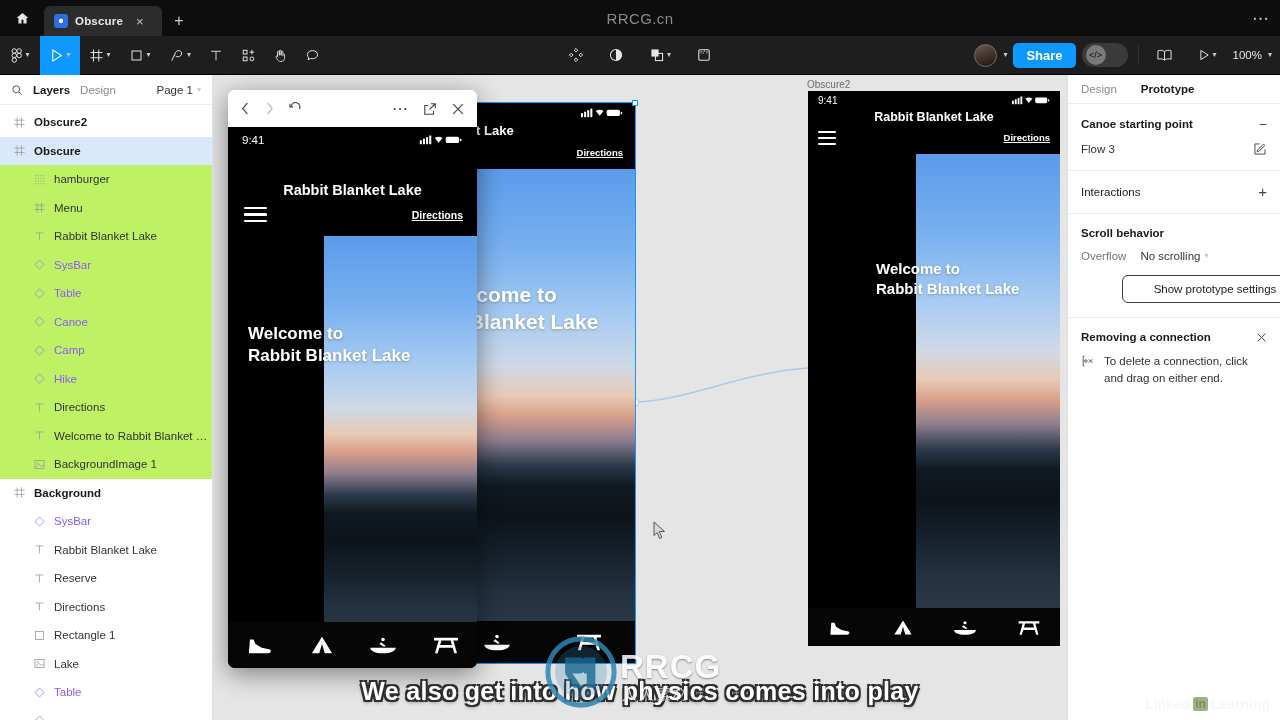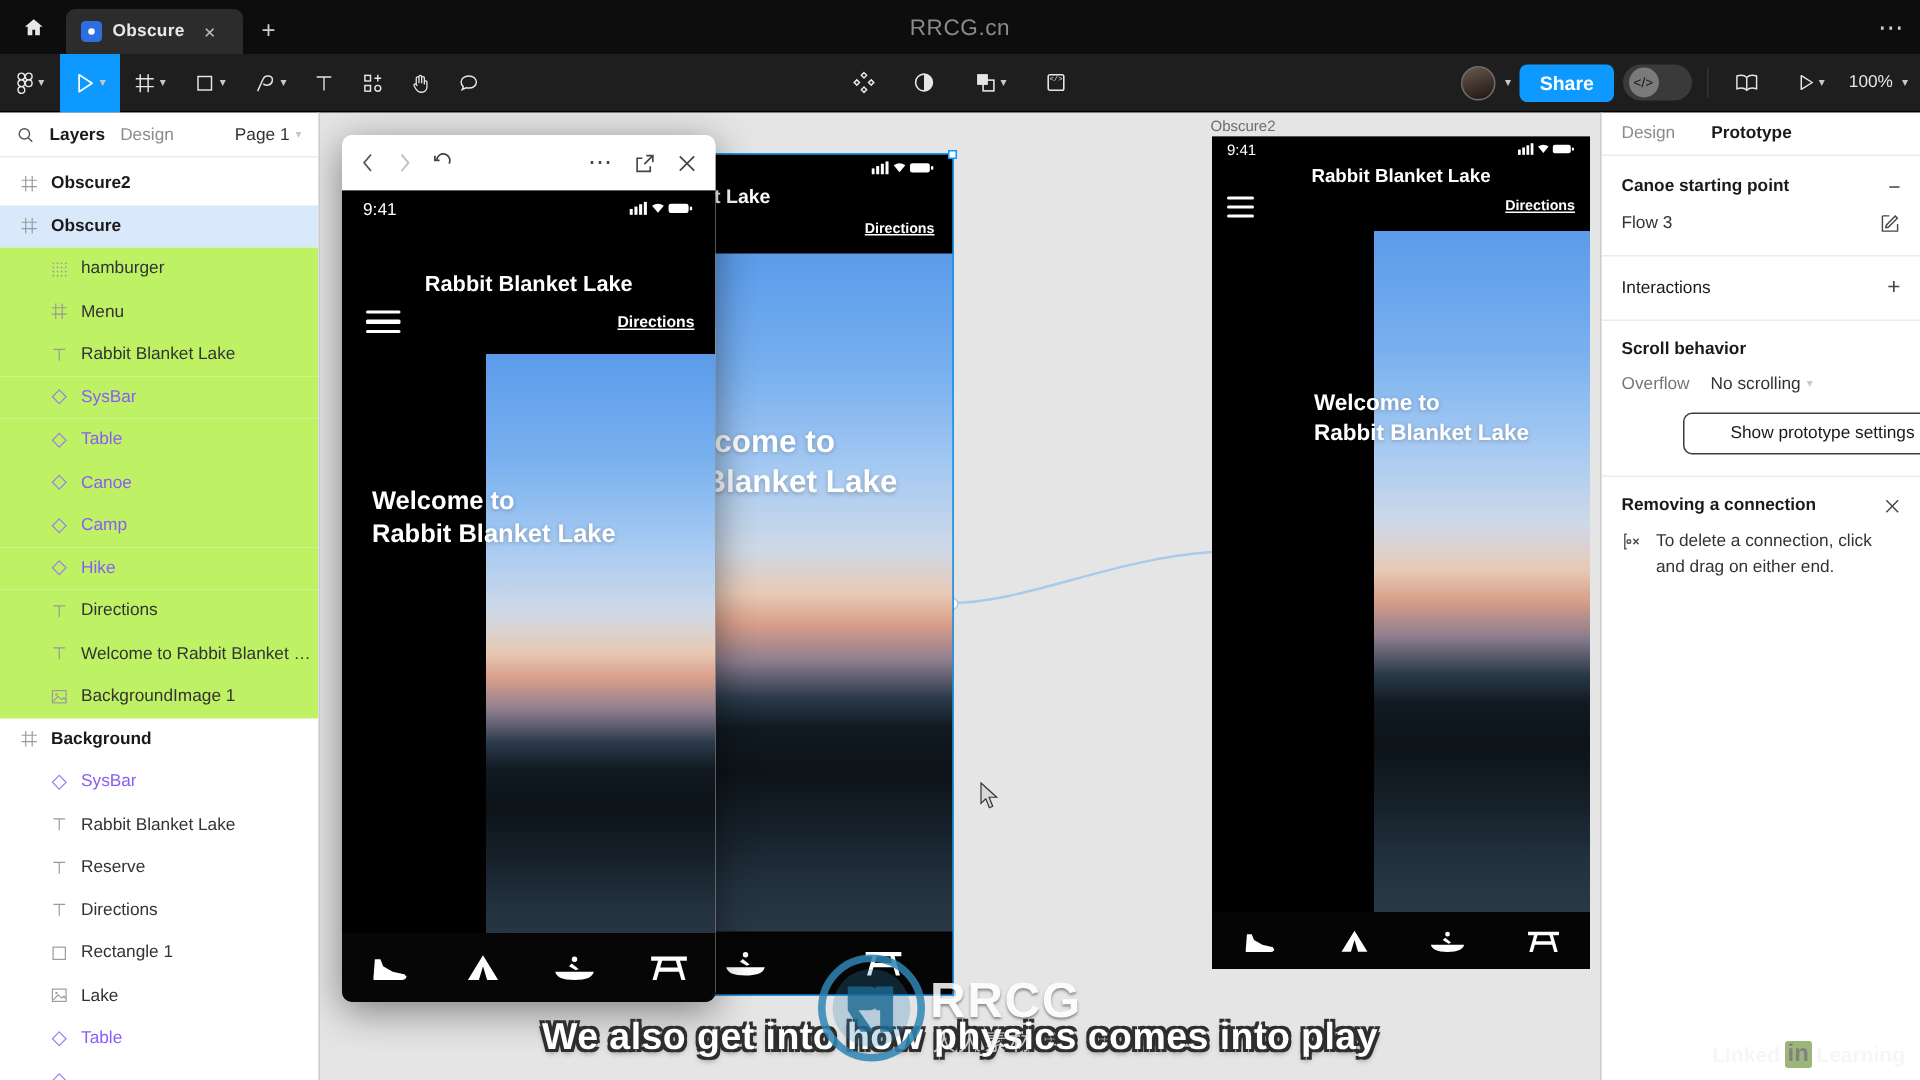--- a/index.html
+++ b/index.html
@@ -196,21 +196,21 @@
     text-shadow:-2px -2px 0 #2e2e2e,2px -2px 0 #2e2e2e,-2px 2px 0 #2e2e2e,2px 2px 0 #2e2e2e,
       0 2px 4px rgba(0,0,0,.6);
   }
   #wm-logo{position:absolute;left:545px;top:636px;width:72px;height:72px;opacity:.85;}
   #wm-rrcg{position:absolute;left:620px;top:648px;font-size:33px;font-weight:bold;
     color:#fff;opacity:.85;letter-spacing:1px;text-shadow:0 1px 2px rgba(0,0,0,.5);}
   #wm-cn{position:absolute;left:622px;top:685px;font-size:15px;color:#efefef;opacity:.8;letter-spacing:2px;}
   #li-wm{position:absolute;right:10px;bottom:8px;display:flex;align-items:center;gap:3px;
     opacity:.55;}
   #li-wm .lw{font-size:14px;font-weight:bold;color:#f0f0f0;}
-  #li-wm .lin{background:#4d7c0f;color:#1a1a1a;font-size:16px;font-weight:bold;
+  #li-wm .lin{background:#4d7c0f;color:#1a1a1a;font-size:12px;font-weight:bold;
     padding:0 2px;border-radius:2px;}
 </style>
 </head>
 <body>
 
 <div id="titlebar">
   <div class="home-btn">
     <svg width="15" height="15" viewBox="0 0 24 24">
       <path fill="#e6e6e6" d="M12 3 2.5 11h3v9h5v-6h3v6h5v-9h3z"></path>
     </svg>

